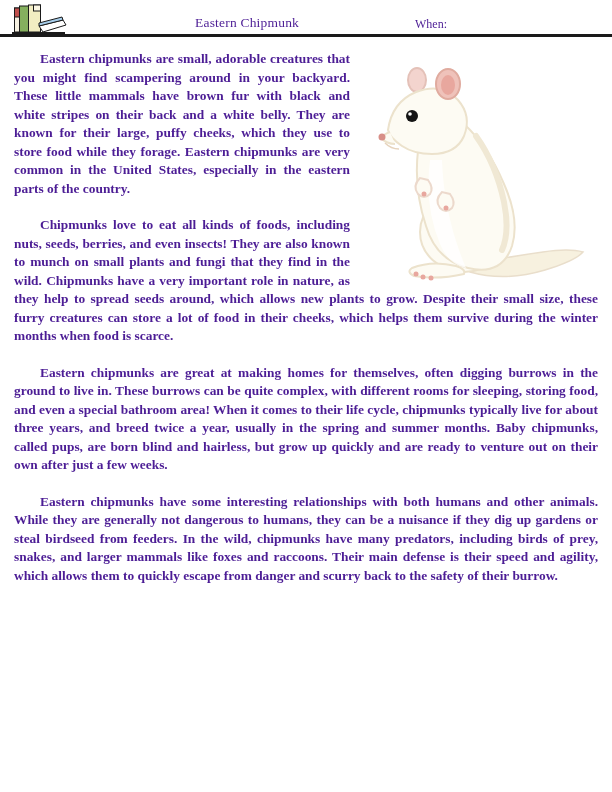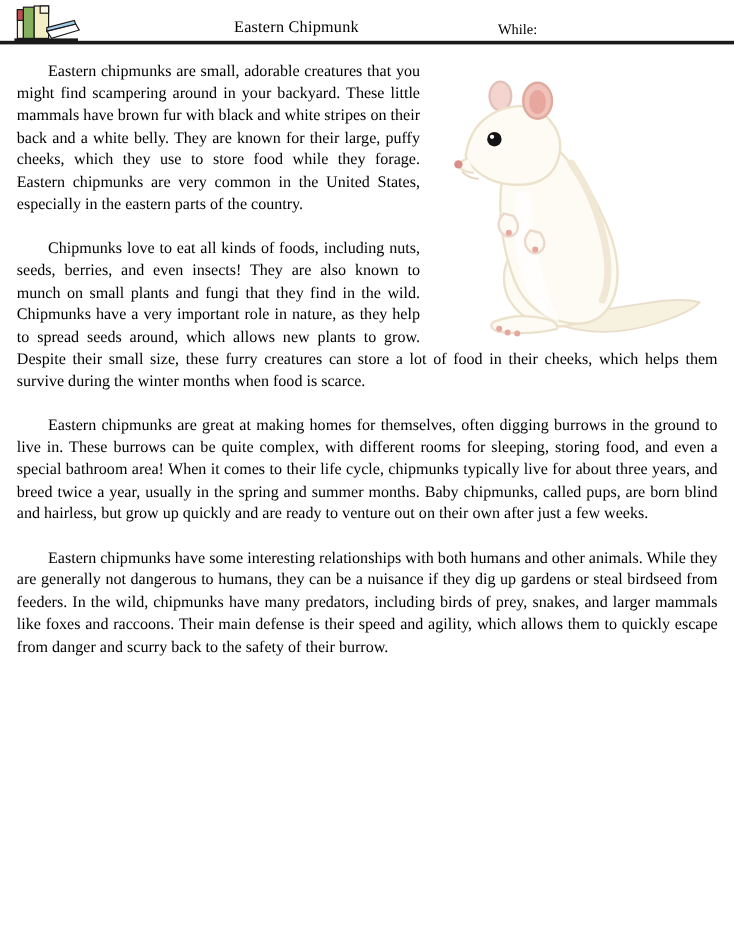--- a/index.html
+++ b/index.html
@@ -2,21 +2,21 @@
 <html><head>
 <meta charset="utf-8">
 <title>Eastern Chipmunk</title>
 <style>
   html, body { margin: 0; padding: 0; background: #ffffff; }
   .page {
     position: relative;
     width: 612px;
     height: 624px;
     background: #ffffff;
-    color: #000000;
+    color: #4c1d95;
     font-family: "Liberation Serif", "DejaVu Serif", serif;
     overflow: hidden;
   }
 
   
   .header {
     position: absolute;
     top: 0; left: 0;
     width: 612px; height: 37px;
     border-bottom: 3px solid #1a1a1a;
@@ -33,20 +33,21 @@
   }
 
   
   .content {
     position: absolute;
     top: 50px; left: 14px;
     width: 584px;
     font-size: 13.4px;
     line-height: 18.5px;
     text-align: justify;
+    font-weight: bold;
   }
   .content p { margin: 0 0 18px 0; text-indent: 26px; }
   .photo {
     float: right;
     width: 238px; height: 236px;
     margin: 0 0 4px 10px;
   }
 
   
   .footer {
@@ -85,21 +86,21 @@
         <rect x="19.5" y="2" width="12" height="27" fill="#f2edc2" stroke="#1a1a1a" stroke-width="1"></rect>
         <rect x="24.5" y="2" width="7" height="6" fill="#fbf7e4" stroke="#1a1a1a" stroke-width="1"></rect>
 
         <polygon points="30,23 54,17 57,22 34,29" fill="#ffffff" stroke="#1a1a1a" stroke-width="1"></polygon>
         <polygon points="30,20 53,14 54,17 30,23" fill="#a6cdea" stroke="#1a1a1a" stroke-width="1"></polygon>
 
         <rect x="3" y="29" width="53" height="2.5" fill="#1a1a1a"></rect>
       </svg>
     </div>
     <div class="page-title">Eastern Chipmunk</div>
-    <div class="name-label">While:</div>
+    <div class="name-label">When:</div>
   </div>
 
   <div class="content">
     <div class="photo">
       <svg width="238" height="236" viewBox="0 0 238 236" xmlns="http://www.w3.org/2000/svg">
 
         <path d="M110 222 q35 10 75 -2 q30 -9 38 -18 q-14 -4 -40 0 q-35 5 -73 12 z" fill="#f7f1df" stroke="#e9decb" stroke-width="1.5"></path>
 
         <ellipse cx="104" cy="182" rx="44" ry="40" fill="#fdfbf3" stroke="#ece2cc" stroke-width="2"></ellipse>
 

